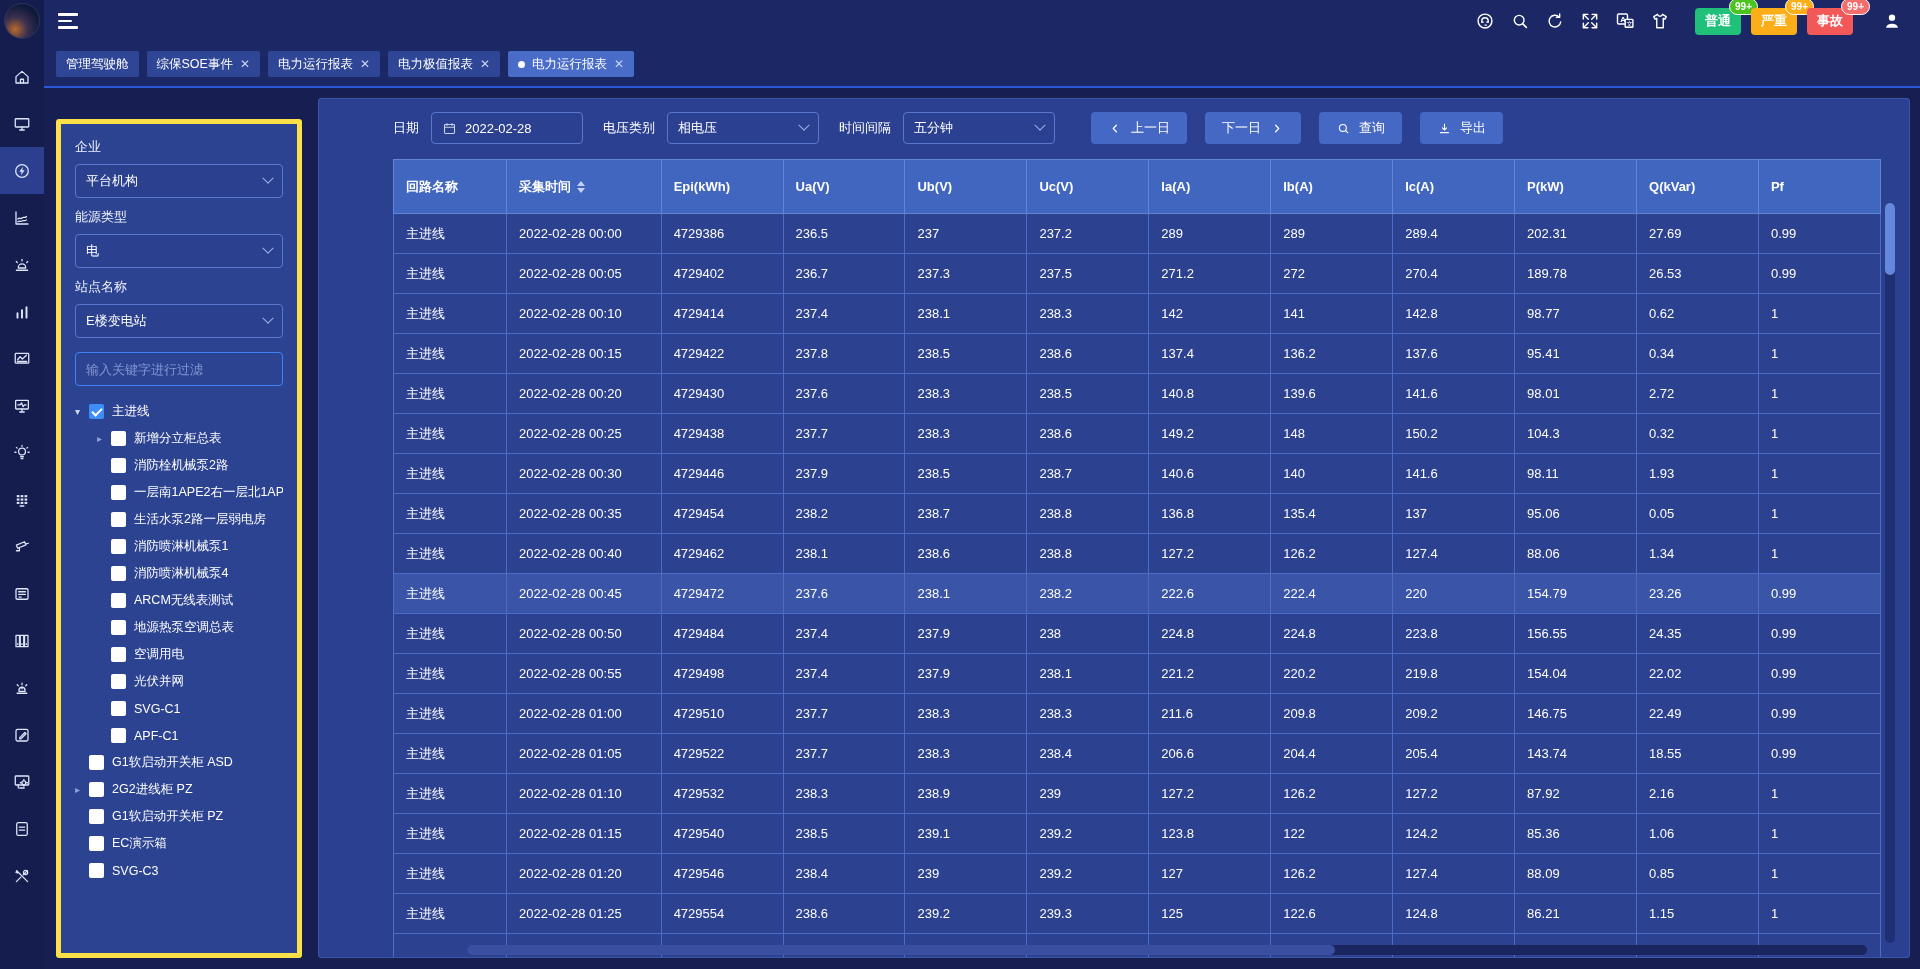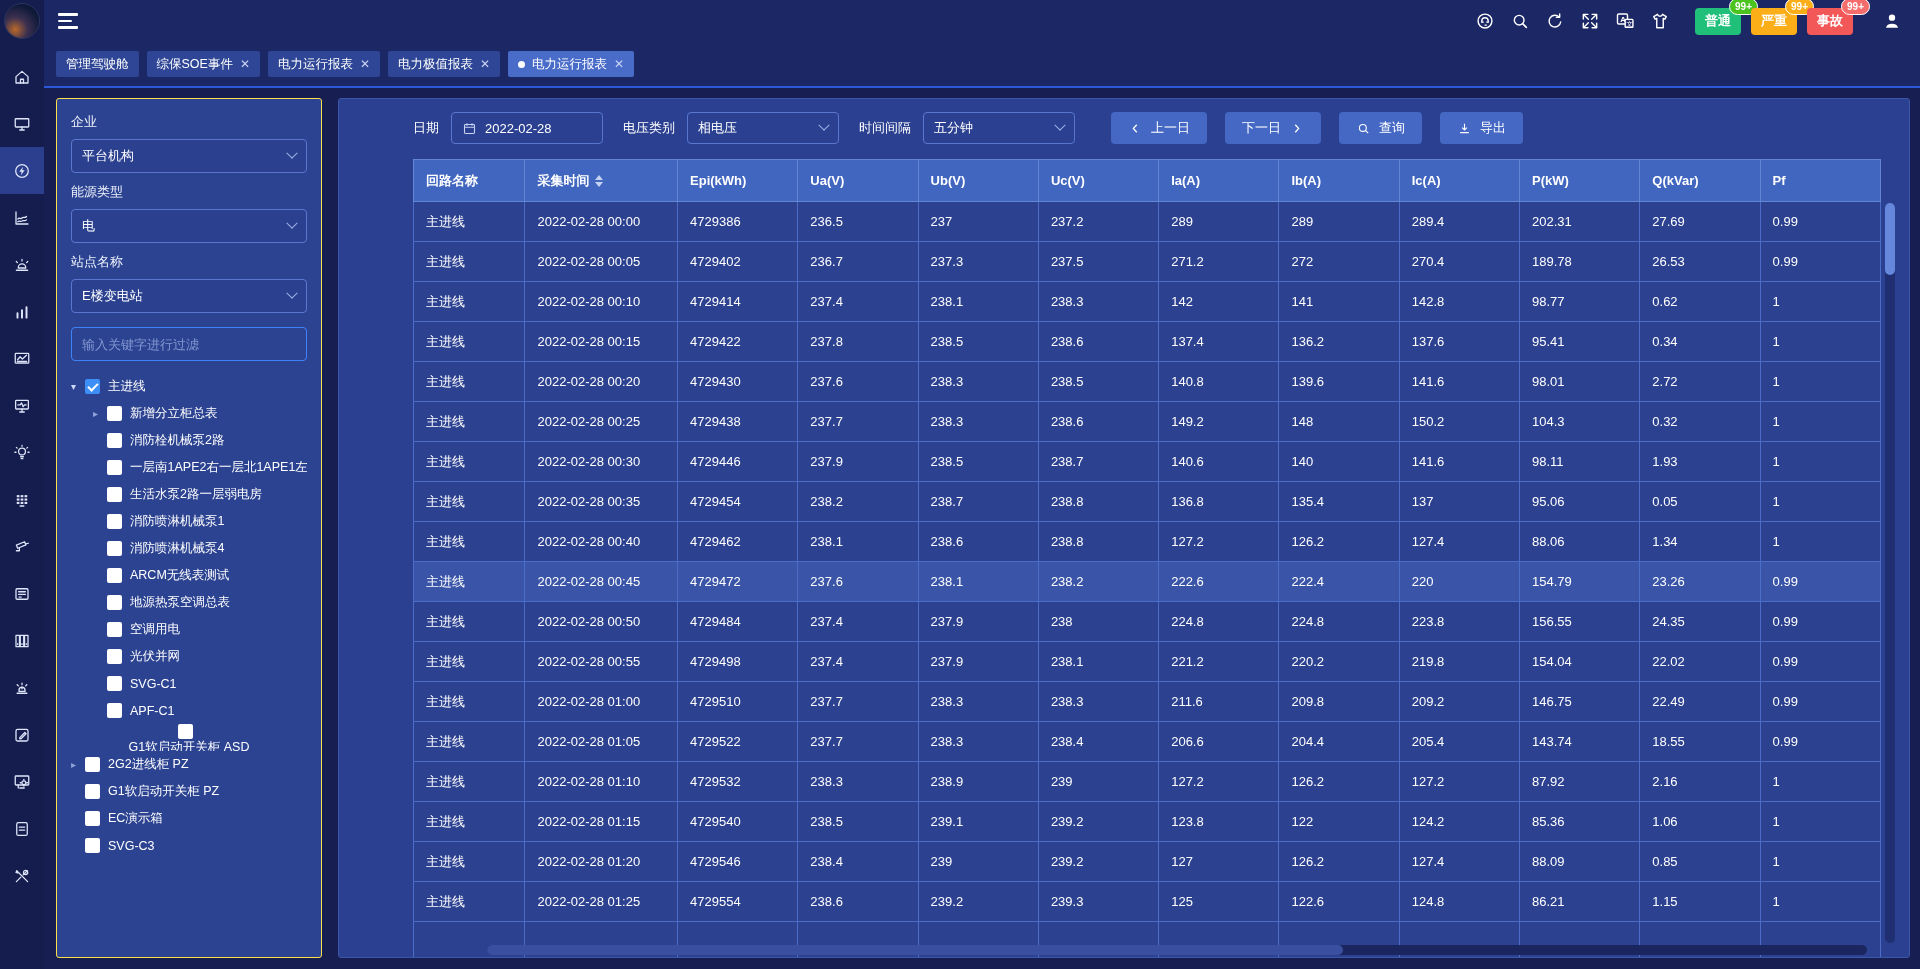--- a/index.html
+++ b/index.html
@@ -40,22 +40,22 @@
     padding-left:12px; border-bottom:2px solid #2b57d9; flex-shrink:0; }
   .tab { height:26px; background:#2e4695; color:#fff; font-size:12.5px; display:flex; align-items:center;
     gap:7px; padding:0 10px; cursor:pointer; border-radius:2px; white-space:nowrap; }
   .tab.active { background:#4a6cc9; }
   .tab .dot { width:7px; height:7px; border-radius:50%; background:#fff; }
   .tab .close { font-size:12px; color:#c9d4f4; line-height:1; }
 
   
   .content { flex:1; display:flex; padding:10px 10px 11px 12px; min-height:0; }
 
-  .filter-panel { width:266px; flex-shrink:0; background:#2c4392; border:1px solid #fde047;
-    border-radius:3px; padding:12px 14px; overflow:hidden; }
+  .filter-panel { width:246px; flex-shrink:0; background:#2c4392; border:5px solid #fde047;
+    border-radius:3px; padding:12px 14px; overflow:hidden;margin-top:21px; }
   .f-label { font-size:13px; color:#eef2fc; margin:10px 0 8px; }
   .f-label:first-child { margin-top:2px; }
   .select-box { height:34px; border:1px solid #5b77cd; border-radius:4px; display:flex; align-items:center;
     justify-content:space-between; padding:0 10px; font-size:13px; cursor:pointer; background:#2b4190;gap:8px; }
   .chev { width:8px; height:8px; border-right:1.6px solid #9db0e4; border-bottom:1.6px solid #9db0e4;
     transform:rotate(45deg) translate(-2px,-2px); }
   .search-input { margin-top:14px; width:100%; height:34px; background:transparent;
     border:1px solid #3f82f7; border-radius:4px; color:#fff; font-size:13px; padding:0 10px;
     font-family:"Liberation Sans", sans-serif; }
   .search-input::placeholder { color:#8296cf; }
@@ -81,21 +81,21 @@
   .tl-select { width:152px; height:32px; border:1px solid #5b77cd; border-radius:4px; display:flex;
     align-items:center; justify-content:space-between; padding:0 10px; cursor:pointer; }
   .btn { height:32px; background:#4568c5; border:none; border-radius:4px; color:#fff; font-size:13px;
     display:flex; align-items:center; gap:8px; padding:0 17px; cursor:pointer; margin-left:8px;
     font-family:"Liberation Sans", sans-serif; }
   .btn.first { margin-left:26px; }
 
   
   .table-zone { flex:1; overflow:hidden; position:relative; padding-right:14px; }
   table { width:100%; border-collapse:collapse; table-layout:fixed; font-size:13px; }
-  th { background:#4166bf; height:42px; font-weight:700; text-align:left; padding:0 12px;
+  th { background:#4166bf; height:54px; font-weight:700; text-align:left; padding:0 12px;
     border:1px solid #6285d4; white-space:nowrap; overflow:hidden; }
   td { background:#2c4190; height:40px; padding:0 12px; border:1px solid #4b6dc8;
     white-space:nowrap; overflow:hidden; }
   tr.highlight td { background:#3a55a7; }
   .sort { display:inline-flex; flex-direction:column; gap:2px; margin-left:6px; vertical-align:middle; }
   .sort i { display:block; width:0; height:0; border-left:4px solid transparent; border-right:4px solid transparent; }
   .sort .up { border-bottom:5px solid #c6d2f2; }
   .sort .down { border-top:5px solid #c6d2f2; }
 
   .vscroll { position:absolute; top:44px; right:0; bottom:14px; width:10px;
@@ -447,21 +447,21 @@
             <div class="tree-item" style="padding-left: 22px;">
               <span class="arrow "></span>
     <span class="cb "></span>
     <span>SVG-C1</span>
             </div>
             <div class="tree-item" style="padding-left: 22px;">
               <span class="arrow "></span>
     <span class="cb "></span>
     <span>APF-C1</span>
             </div>
-            <div class="tree-item" style="padding-left: 0px; flex-direction: column;">
+            <div class="tree-item" style="padding-left: 0px;">
               <span class="arrow "></span>
     <span class="cb "></span>
     <span>G1软启动开关柜 ASD</span>
             </div>
             <div class="tree-item" style="padding-left: 0px;">
               <span class="arrow dim">▸</span>
     <span class="cb "></span>
     <span>2G2进线柜 PZ</span>
             </div>
             <div class="tree-item" style="padding-left: 0px;">

